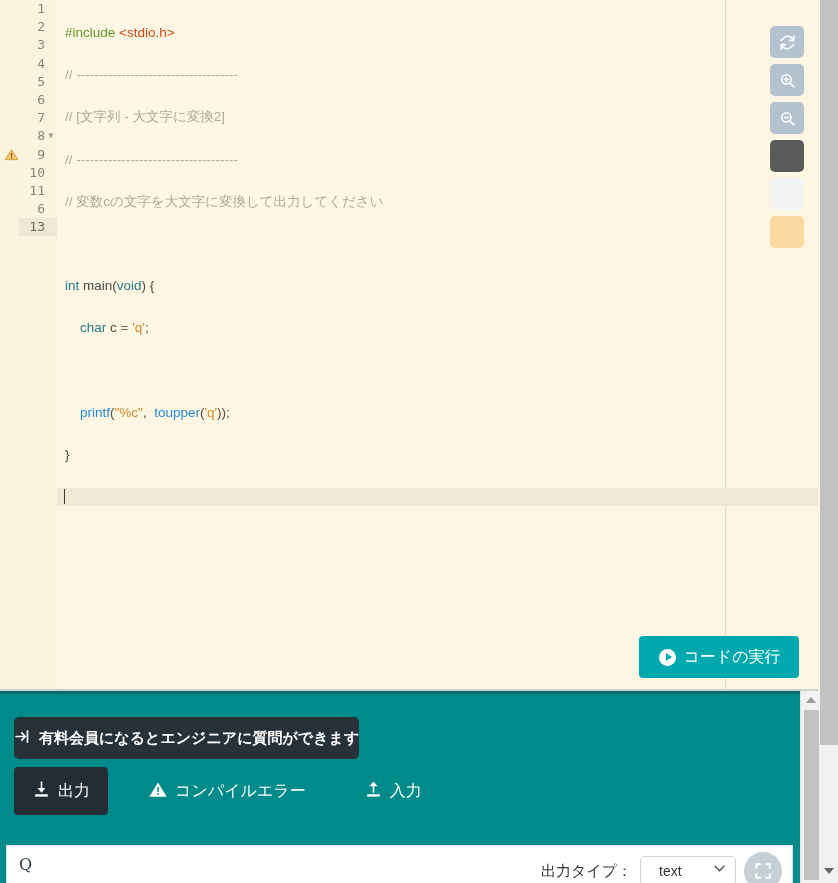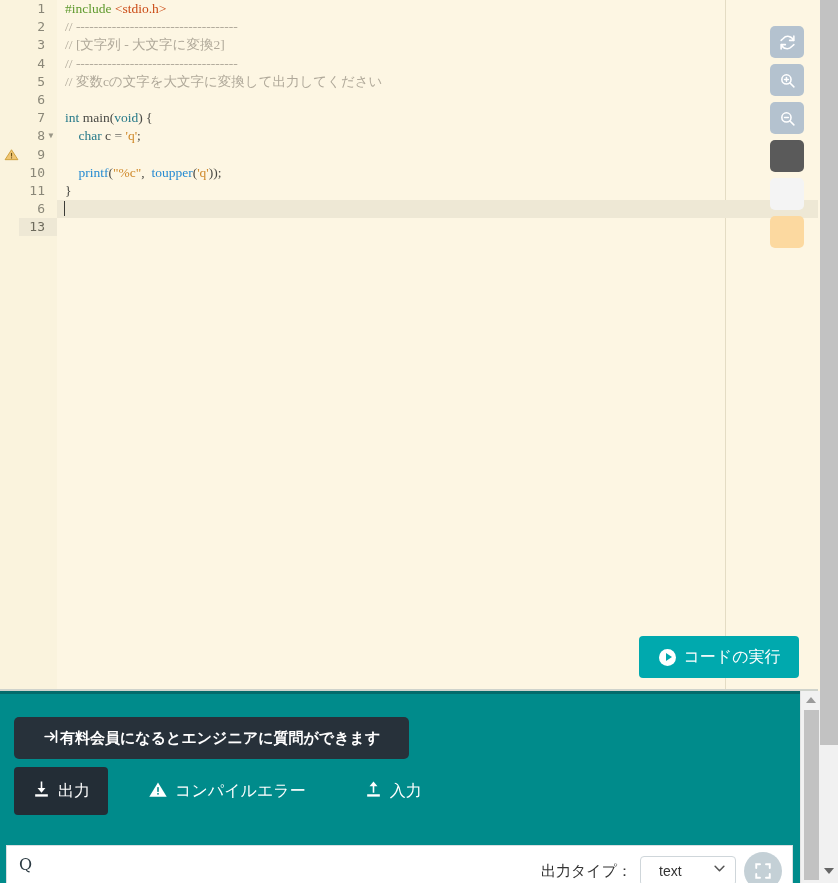--- a/index.html
+++ b/index.html
@@ -52,23 +52,24 @@
   }
   .ruler {
     position:absolute; left: 668px; top:0; width:1px; height:100%;
     background:#e4dcc4;
   }
   .code-line {
     position: relative;
     height: 18.2px; line-height: 18.2px;
     padding-left: 8px;
     white-space: pre;
-    font-family: Liberation Serif, serif;
+    font-family: Liberation Sans, sans-serif;
     font-size: 13.5px;
     color: #4a4a45;
+    margin-top: 24px;
   }
   .code-line.active { background:#eee8d5; }
   .cursor {
     display:inline-block; width:1px; height:15px; background:#3b3b36;
     vertical-align: -3px; margin-left:-1px;
   }
   .t-pre   { color: #5f9a2e; }      
   .t-inc   { color: #cb4b16; }      
   .t-cmt   { color: #b0a99a; }      
   .t-kw    { color: #277a8a; }      
@@ -125,24 +126,24 @@
   
   #bottom-panel {
     position: absolute; left: 0; top: 691px;
     width: 800px; height: 192px;
     background: #008b8b;
     border-top: 3px solid #036b6b;
     overflow: hidden;
   }
   #promo-banner {
     position: absolute; left: 14px; top: 23px;
-    height: 42px; padding: 0 29px;
+    height: 42px; padding: 0 0;
     background: #27313a; color: #ffffff;
     border-radius: 5px;
-    display: flex; align-items: center; 
+    display: flex; align-items: center; gap: 8px;
     font-size: 15px; font-weight: bold; cursor: pointer;
   }
   #tabs {
     position: absolute; left: 14px; top: 73px;
     display: flex; align-items: stretch; gap: 0;
   }
   .tab {
     display: flex; align-items: center; gap: 7px;
     padding: 0 18px; height: 48px;
     color: #ffffff; font-size: 16px; cursor: pointer;

